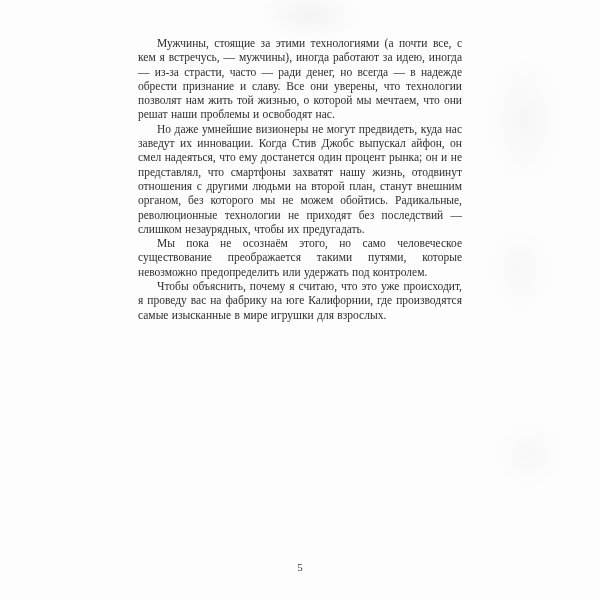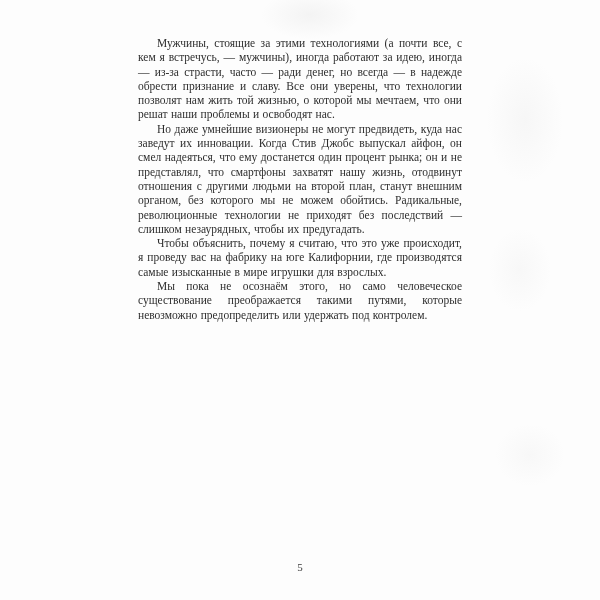--- a/index.html
+++ b/index.html
@@ -63,18 +63,18 @@
 </style>
 </head>
 <body>
 
 <div class="scan-page">
   <div class="scan-noise"></div>
 
   <div class="text-block">
     <p>Мужчины, стоящие за этими технологиями (а почти все, с кем я встречусь, — мужчины), иногда работают за идею, иногда — из-за страсти, часто — ради денег, но всегда — в надежде обрести признание и славу. Все они уверены, что технологии позволят нам жить той жизнью, о которой мы мечтаем, что они решат наши проблемы и освободят нас.</p>
     <p>Но даже умнейшие визионеры не могут предвидеть, куда нас заведут их инновации. Когда Стив Джобс выпускал айфон, он смел надеяться, что ему достанется один процент рынка; он и не представлял, что смартфоны захватят нашу жизнь, отодвинут отношения с другими людьми на второй план, станут внешним органом, без которого мы не можем обойтись. Радикальные, революционные технологии не приходят без последствий — слишком незаурядных, чтобы их предугадать.</p>
+    <p>Мы пока не осознаём этого, но само человеческое существование преображается такими путями, которые невозможно предопределить или удержать под контролем.</p>
     <p>Чтобы объяснить, почему я считаю, что это уже происходит, я проведу вас на фабрику на юге Калифорнии, где производятся самые изысканные в мире игрушки для взрослых.</p>
-    <p>Мы пока не осознаём этого, но само человеческое существование преображается такими путями, которые невозможно предопределить или удержать под контролем.</p>
   </div>
 
   <div class="page-number">5</div>
 </div>
 
 </body></html>

